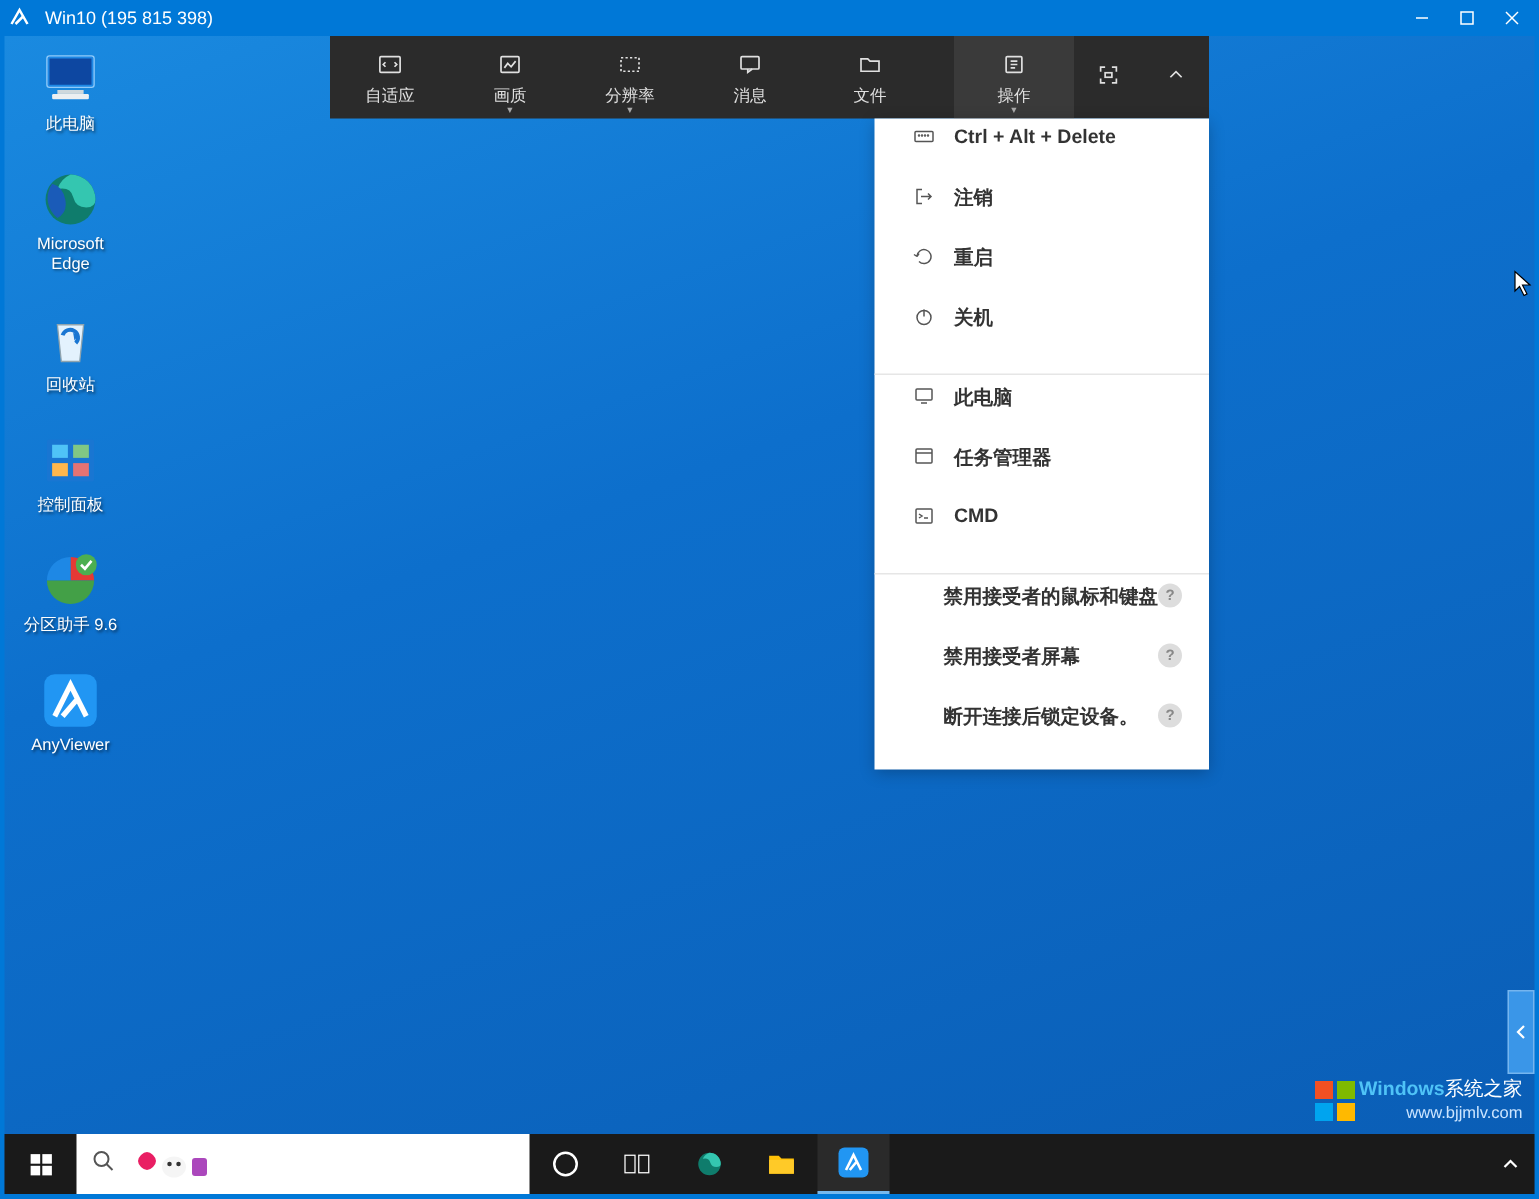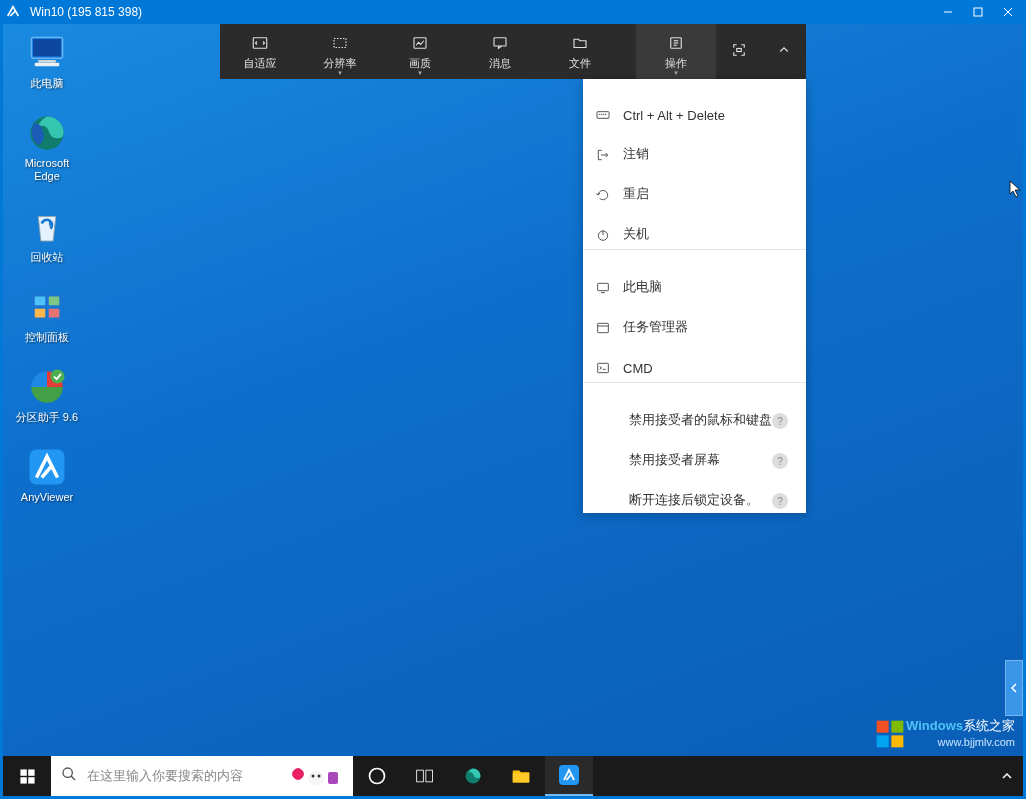--- a/index.html
+++ b/index.html
@@ -17,21 +17,21 @@
     .toolbar { position: absolute; top: 0; left: 50%; transform: translateX(-50%); height: 55px; background: #2b2b2b; display: flex; z-index: 10; }
     .toolbar-item { width: 80px; display: flex; flex-direction: column; align-items: center; justify-content: center; color: #e0e0e0; font-size: 12px; cursor: pointer; position: relative; text-align: center; }
     .toolbar-item.narrow { width: 45px; }
     .toolbar-item.active { background: #3a3a3a; margin-left: 16px; }
     .toolbar-icon { height: 20px; display: flex; align-items: center; justify-content: center; margin-bottom: 3px; }
     .toolbar-icon svg { width: 18px; height: 18px; stroke: #e0e0e0; fill: none; stroke-width: 1.5; }
     .toolbar-label { font-size: 11px; }
     .toolbar-chevron { position: absolute; bottom: 2px; left: 50%; transform: translateX(-50%); font-size: 7px; color: #aaa; }
     
     .dropdown { position: absolute; top: 55px; right: 0; width: 223px; background: #fff; box-shadow: 0 2px 10px rgba(0,0,0,0.25); z-index: 20; padding: 4px 0; }
-    .dropdown-item { height: 40px; display: flex; align-items: flex-end; padding: 0 12px; cursor: pointer; color: #333; font-size: 13px; }
+    .dropdown-item { height: 40px; display: flex; align-items: flex-start; padding: 0 25px; cursor: pointer; color: #333; font-size: 13px; font-weight: bold; }
     .dropdown-icon { width: 28px; display: flex; align-items: center; }
     .dropdown-icon svg { width: 16px; height: 16px; stroke: #555; fill: none; stroke-width: 1.5; }
     .dropdown-sep { height: 1px; background: #e6e6e6; margin: 6px 0; }
     .dropdown-item.noicon { padding-left: 46px; position: relative; }
     .help-badge { position: absolute; right: 18px; width: 16px; height: 16px; border-radius: 50%; background: #ddd; color: #888; font-size: 10px; display: flex; align-items: center; justify-content: center; }
     
     .desktop-icons { position: absolute; top: 8px; left: 8px; display: flex; flex-direction: column; gap: 22px; }
     .desktop-icon { width: 72px; display: flex; flex-direction: column; align-items: center; cursor: pointer; }
     .desktop-icon-img { width: 42px; height: 42px; display: flex; align-items: center; justify-content: center; margin-bottom: 3px; }
     .desktop-icon-label { color: #fff; font-size: 11px; text-align: center; text-shadow: 1px 1px 2px rgba(0,0,0,0.6); line-height: 1.2; }
@@ -95,34 +95,34 @@
           <svg viewBox="0 0 24 24">
             <rect x="3" y="5" width="18" height="14" rx="1"></rect>
             <path d="M8 10 L6 12 L8 14 M16 10 L18 12 L16 14"></path>
           </svg>
         </div>
       <div class="toolbar-label">自适应</div>
     </div>
     <div class="toolbar-item">
       <div class="toolbar-icon">
           <svg viewBox="0 0 24 24">
-            <rect x="4" y="6" width="16" height="12" stroke-dasharray="2 2"></rect>
-          </svg>
-        </div>
-      <div class="toolbar-label">分辨率</div>
-      <div class="toolbar-chevron">▾</div>
-    </div>
-    <div class="toolbar-item">
-      <div class="toolbar-icon">
-          <svg viewBox="0 0 24 24">
             <rect x="4" y="5" width="16" height="14" rx="1"></rect>
             <path d="M7 15 L10 11 L13 14 L17 9"></path>
           </svg>
         </div>
       <div class="toolbar-label">画质</div>
+      <div class="toolbar-chevron">▾</div>
+    </div>
+    <div class="toolbar-item">
+      <div class="toolbar-icon">
+          <svg viewBox="0 0 24 24">
+            <rect x="4" y="6" width="16" height="12" stroke-dasharray="2 2"></rect>
+          </svg>
+        </div>
+      <div class="toolbar-label">分辨率</div>
       <div class="toolbar-chevron">▾</div>
     </div>
     <div class="toolbar-item">
       <div class="toolbar-icon">
           <svg viewBox="0 0 24 24">
             <rect x="4" y="5" width="16" height="11" rx="1"></rect>
             <path d="M10 16 L10 19 L14 16"></path>
           </svg>
         </div>
       <div class="toolbar-label">消息</div>
@@ -347,21 +347,20 @@
           <rect x="13" y="2" width="9" height="9" fill="#fff"></rect>
           <rect x="2" y="13" width="9" height="9" fill="#fff"></rect>
           <rect x="13" y="13" width="9" height="9" fill="#fff"></rect>
         </svg>
     </div>
     <div class="search-box">
       <span class="search-icon"><svg width="16" height="16" viewBox="0 0 24 24">
             <circle cx="10" cy="10" r="7" stroke="#555" stroke-width="2" fill="none"></circle>
             <line x1="15" y1="15" x2="21" y2="21" stroke="#555" stroke-width="2"></line>
           </svg></span>
-      <span class="search-text">在这里输入你要搜索的内容</span>
       <span class="search-deco">
         <svg width="50" height="24" viewBox="0 0 50 24">
             <path d="M4 6 Q8 2 12 6 Q16 10 12 14 Q8 18 4 14 Q0 10 4 6" fill="#e91e63"></path>
             <ellipse cx="26" cy="14" rx="8" ry="7" fill="#f5f5f5"></ellipse>
             <circle cx="23" cy="12" r="1.5" fill="#333"></circle>
             <circle cx="29" cy="12" r="1.5" fill="#333"></circle>
             <rect x="38" y="8" width="10" height="12" rx="2" fill="#ab47bc"></rect>
           </svg>
       </span>
     </div>

